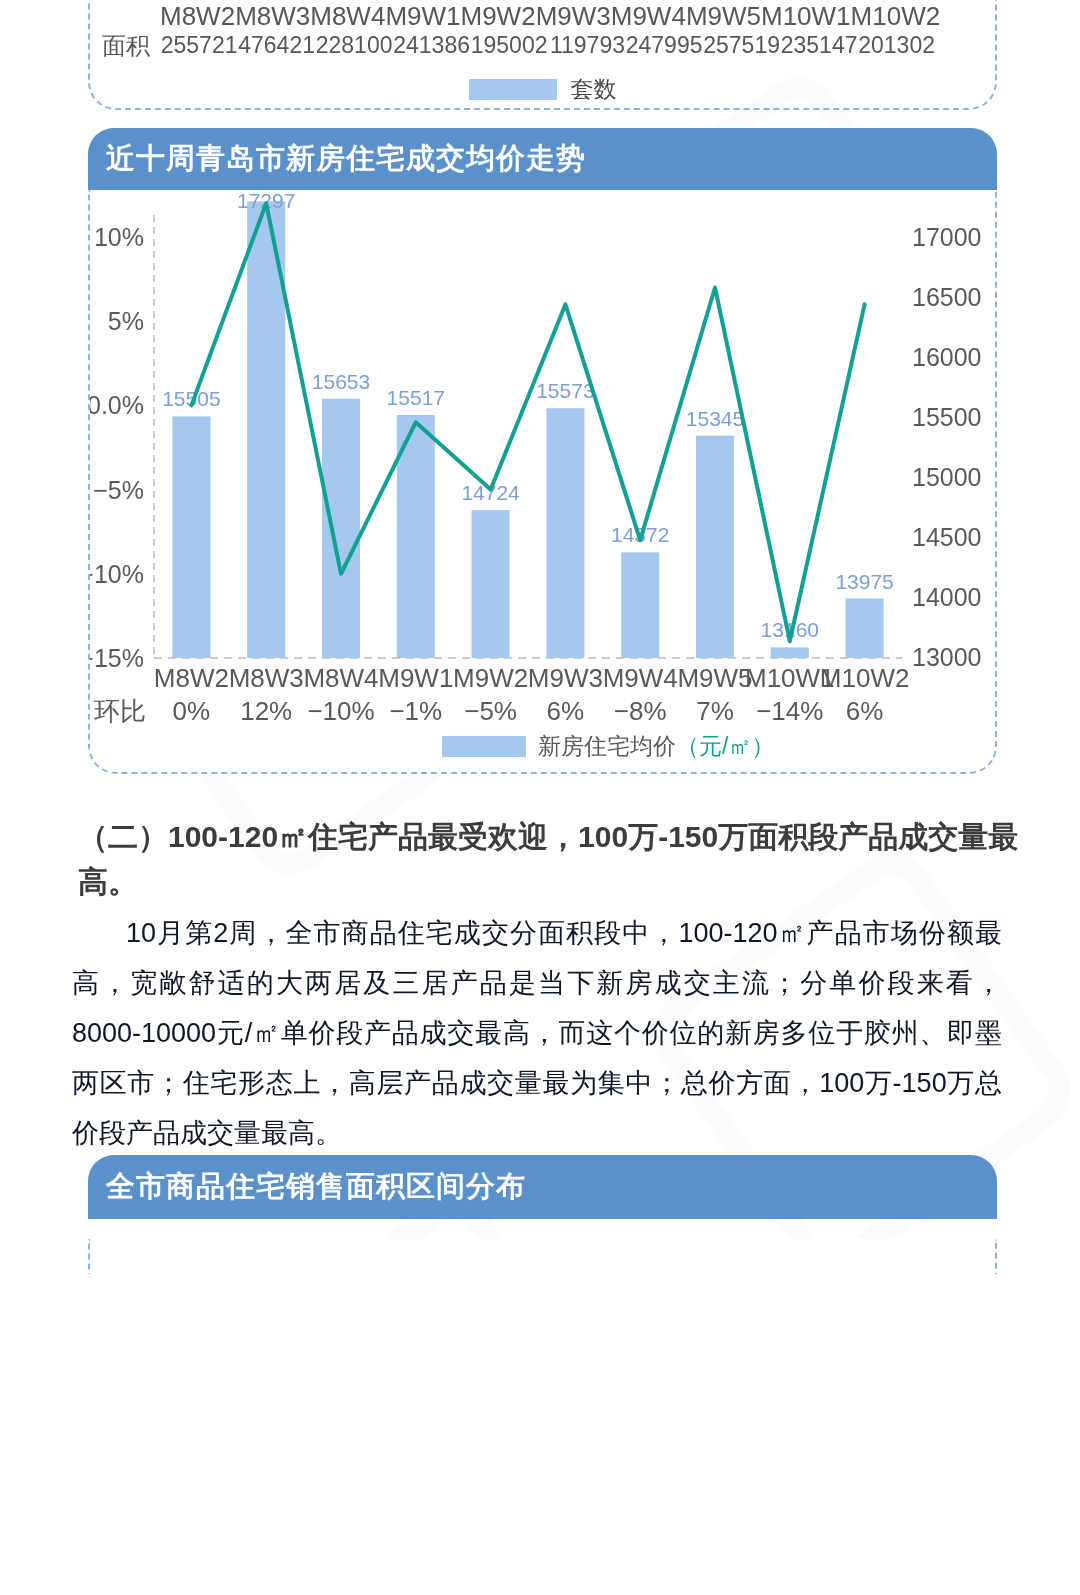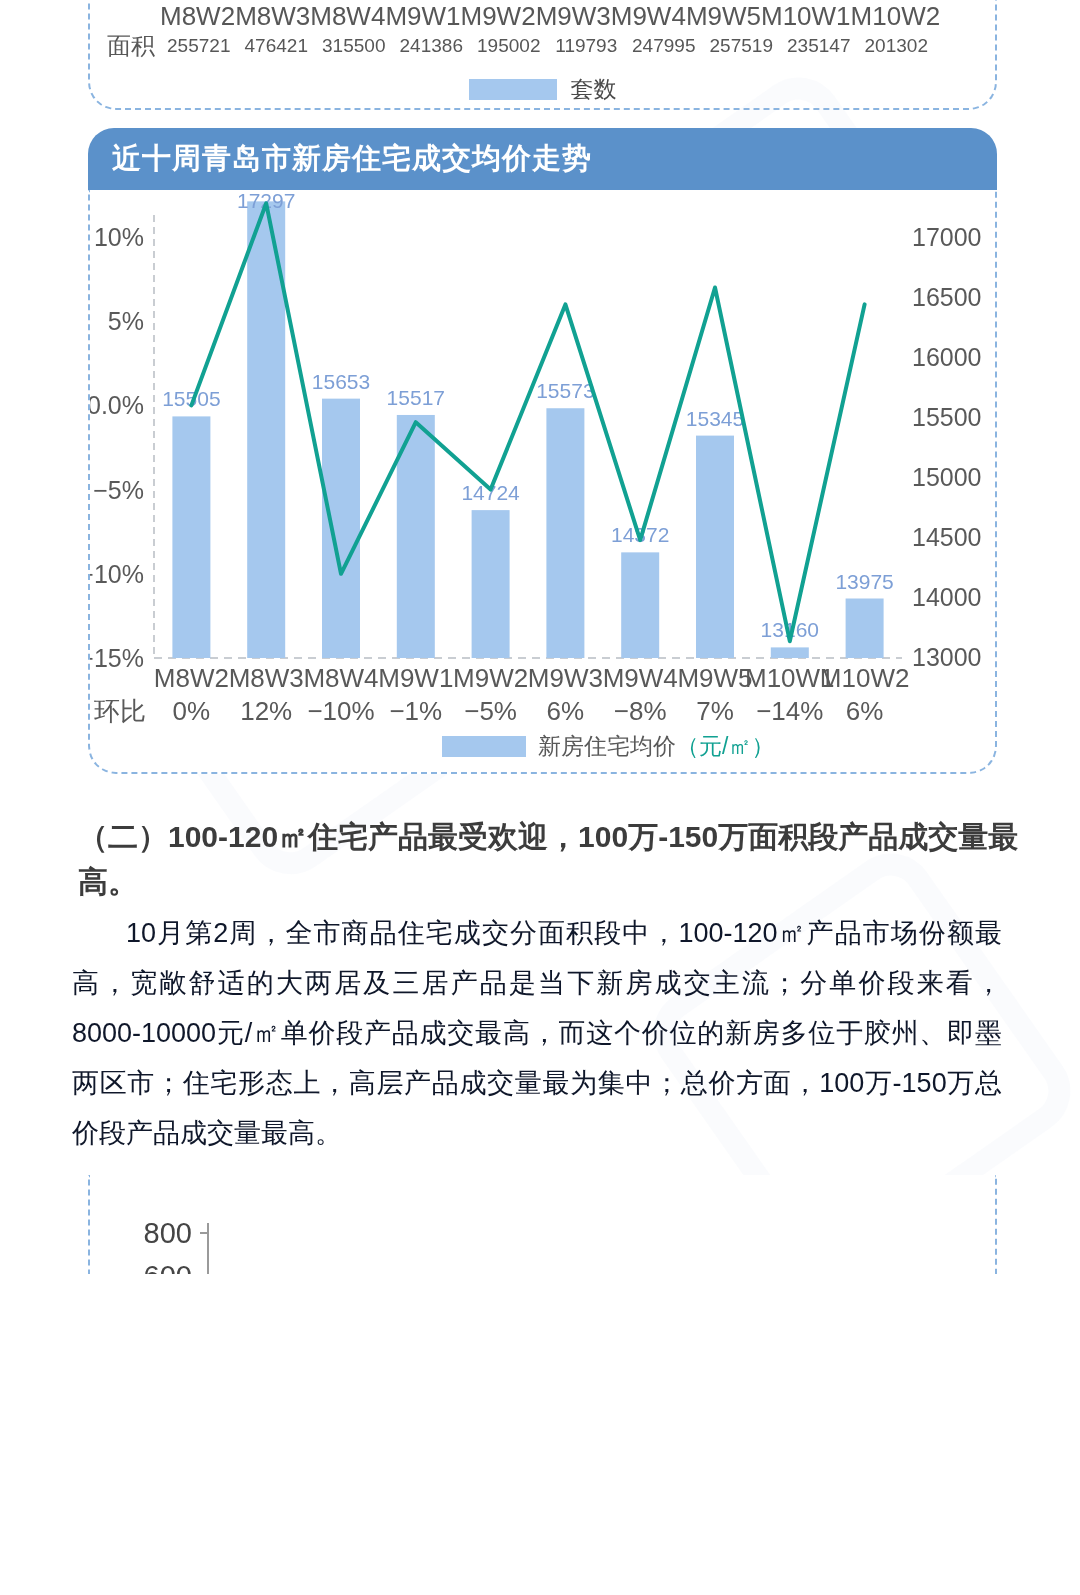--- a/index.html
+++ b/index.html
@@ -4,32 +4,32 @@
 <style>
   html,body{margin:0;padding:0;background:#fff;}
   .page{position:relative;width:1080px;height:1274px;overflow:hidden;background:#ffffff;
         font-family:"Liberation Sans","DejaVu Sans",sans-serif;color:#444;}
   .wm{position:absolute;border:22px solid rgba(188,204,222,0.07);border-radius:44px;
       transform:rotate(-35deg);pointer-events:none;}
   
   .top-card{position:absolute;left:88px;top:-46px;width:909px;height:156px;box-sizing:border-box;
             border:2px dashed #8ab4e0;border-radius:28px;padding-top:46px;background:transparent;}
   .t-row{display:flex;align-items:center;height:29px;padding-left:12px;padding-right:60px;}
-  .t-label{width:58px;text-align:center;font-size:24px;color:#575757;flex:0 0 58px;}
+  .t-label{width:58px;text-align:left;font-size:24px;color:#575757;flex:0 0 58px;}
   .t-cell{flex:1;text-align:center;color:#575757;}
   .t-head .t-cell{font-size:26px;}
-  .t-vals .t-cell{font-size:19px;}
+  .t-vals .t-cell{font-size:23px;text-align:right;}
   .t-legend{display:flex;justify-content:center;align-items:center;gap:240px;margin-top:14px;flex-direction:column;}
   .lg-item{display:flex;align-items:center;gap:14px;font-size:23px;color:#4a4a4a;}
   .lg-bar{width:88px;height:21px;background:#a5c8ee;}
   .lg-line{width:92px;height:3px;background:#11a192;}
   
   .card{position:absolute;left:88px;width:909px;box-sizing:border-box;}
   .card-header{height:62px;background:#5b91ca;border-radius:26px 26px 0 0;display:flex;
-               align-items:center;padding-left:24px;color:#ffffff;font-size:29px;font-weight:bold;
+               align-items:center;padding-left:18px;color:#ffffff;font-size:29px;font-weight:bold;
                letter-spacing:1px;}
   .card-body{box-sizing:border-box;border:2px dashed #8ab4e0;border-top:none;
              border-radius:0 0 28px 28px;background:#fff;overflow:hidden;}
   #card1{top:128px;}
   #card1 .card-body{height:584px;}
   #card2{top:1155px;}
   #card2 .card-header{height:64px;}
   #card2 .card-body{height:372px;margin-top:20px;}
   
   .sec-heading{position:absolute;left:70px;top:806px;width:945px;margin:8px;
@@ -59,21 +59,21 @@
           <div class="t-cell">M9W3</div>
           <div class="t-cell">M9W4</div>
           <div class="t-cell">M9W5</div>
           <div class="t-cell">M10W1</div>
           <div class="t-cell">M10W2</div>
         </div>
         <div class="t-row t-vals">
           <div class="t-label">面积</div>
           <div class="t-cell">255721</div>
           <div class="t-cell">476421</div>
-          <div class="t-cell">315500</div>
+          <div class="t-cell">228100</div>
           <div class="t-cell">241386</div>
           <div class="t-cell">195002</div>
           <div class="t-cell">119793</div>
           <div class="t-cell">247995</div>
           <div class="t-cell">257519</div>
           <div class="t-cell">235147</div>
           <div class="t-cell">201302</div>
         </div>
       </div>
     <div class="t-legend" id="top-legend">
@@ -155,20 +155,23 @@
           <rect x="352" y="546" width="84" height="21" fill="#a5c8ee"></rect>
           <text x="448" y="564" text-anchor="start" font-size="23" fill="#595959"><tspan>新房住宅均价</tspan><tspan fill="#11a192">（元/㎡）</tspan></text>
         </svg>
     </div>
   </div>
 
   <h2 class="sec-heading">（二）100-120㎡住宅产品最受欢迎，100万-150万面积段产品成交量最高。</h2>
   <p class="sec-para">10月第2周，全市商品住宅成交分面积段中，100-120㎡产品市场份额最高，宽敞舒适的大两居及三居产品是当下新房成交主流；分单价段来看，8000-10000元/㎡单价段产品成交最高，而这个价位的新房多位于胶州、即墨两区市；住宅形态上，高层产品成交量最为集中；总价方面，100万-150万总价段产品成交量最高。</p>
 
   <div class="card" id="card2">
+    <div class="card-header">
+      <span>全市商品住宅销售面积区间分布</span>
+    </div>
     <div class="card-body">
       <svg id="chart2" width="905" height="372" viewBox="0 0 905 372">
           <text x="102" y="68" text-anchor="end" font-size="29" fill="#454545">800</text>
           <line x1="110" y1="58" x2="118" y2="58" stroke="#9a9a9a" stroke-width="2"></line>
           <text x="102" y="111.25" text-anchor="end" font-size="29" fill="#454545">600</text>
           <line x1="110" y1="101.25" x2="118" y2="101.25" stroke="#9a9a9a" stroke-width="2"></line>
           <text x="102" y="154.5" text-anchor="end" font-size="29" fill="#454545">400</text>
           <line x1="110" y1="144.5" x2="118" y2="144.5" stroke="#9a9a9a" stroke-width="2"></line>
           <text x="102" y="197.75" text-anchor="end" font-size="29" fill="#454545">200</text>
           <line x1="110" y1="187.75" x2="118" y2="187.75" stroke="#9a9a9a" stroke-width="2"></line>

